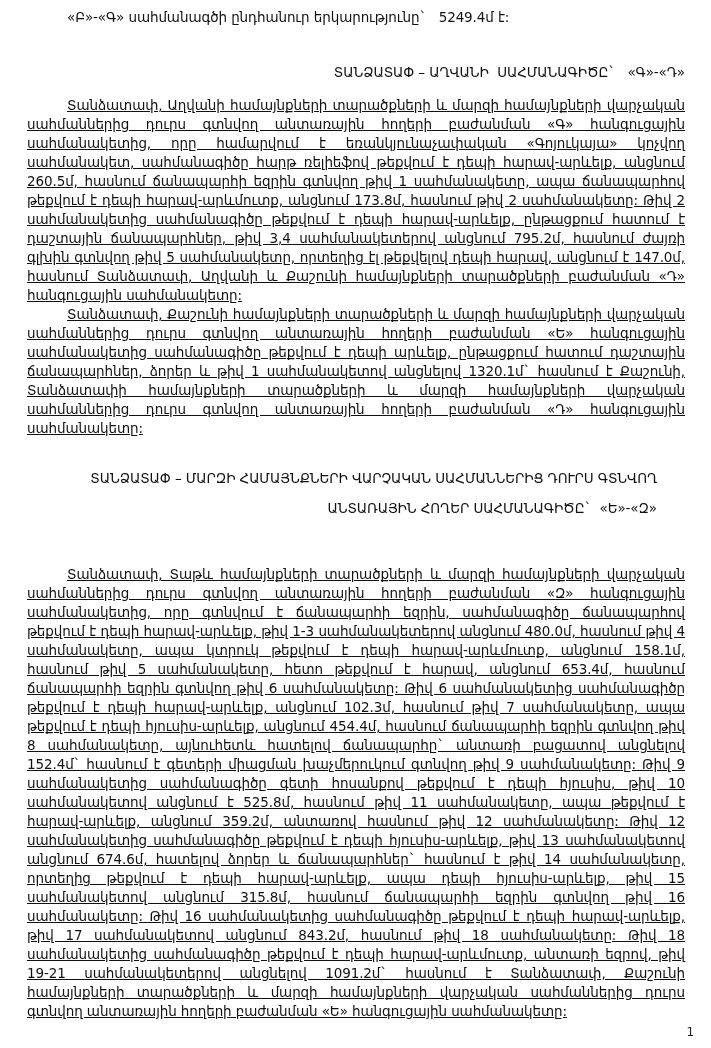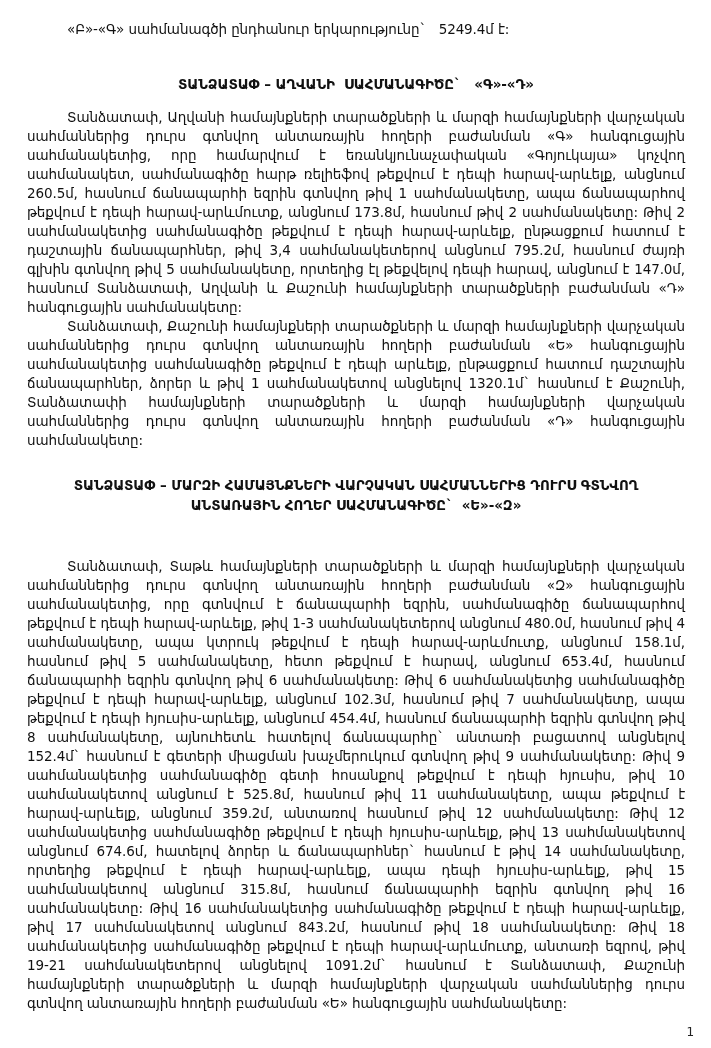--- a/index.html
+++ b/index.html
@@ -5,49 +5,50 @@
   html, body {
     margin: 0;
     padding: 0;
     background: #ffffff;
   }
   .page {
     position: relative;
     width: 711px;
     height: 1048px;
     box-sizing: border-box;
-    padding: 20px 26px 0 27px;
+    padding: 8px 26px 0 27px;
     background: #ffffff;
     color: #111111;
     font-family: "DejaVu Sans", sans-serif;
     font-size: 13.5px;
     line-height: 19px;
     overflow: hidden;
     letter-spacing: -0.1px;
   }
   .line {
     margin: 0;
     text-indent: 40px;
     text-align: left;
     white-space: normal;
   }
   .para {
     margin: 0;
     text-indent: 40px;
     text-align: justify;
+    text-decoration: underline;
   }
   .h {
-    font-weight: bold;
+    font-weight: normal;
     font-size: 13.5px;
-    text-align: center;
+    text-align: right;
     line-height: 19px;
   }
   .h.s0 { margin: 36px 0 14px 0; }
   .h.s1 { margin: 14px 0 13px 0; }
-  .h.s2 { margin: 25px 28px 42px 28px; line-height: 20px; }
+  .h.s2 { margin: 25px 28px 42px 28px; line-height: 30px; }
   .footer-mark {
     position: absolute;
     right: 17px;
     bottom: 6px;
     font-size: 12px;
     color: #222222;
   }
 </style>
 </head>
 <body>

